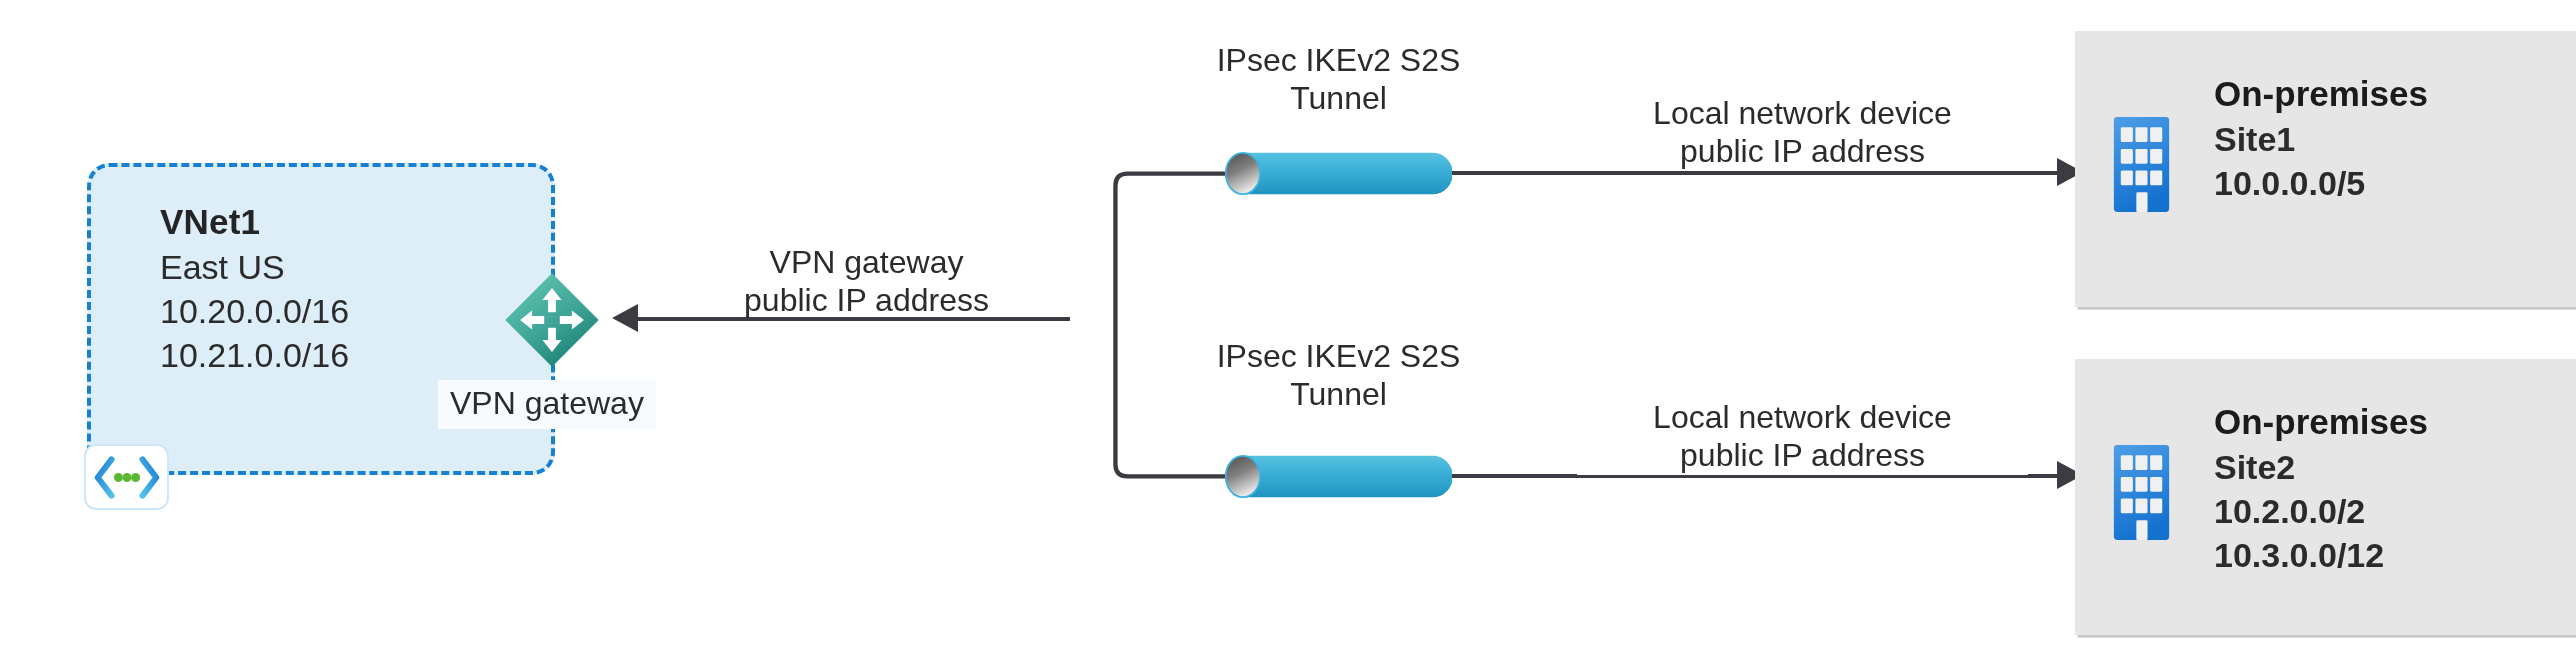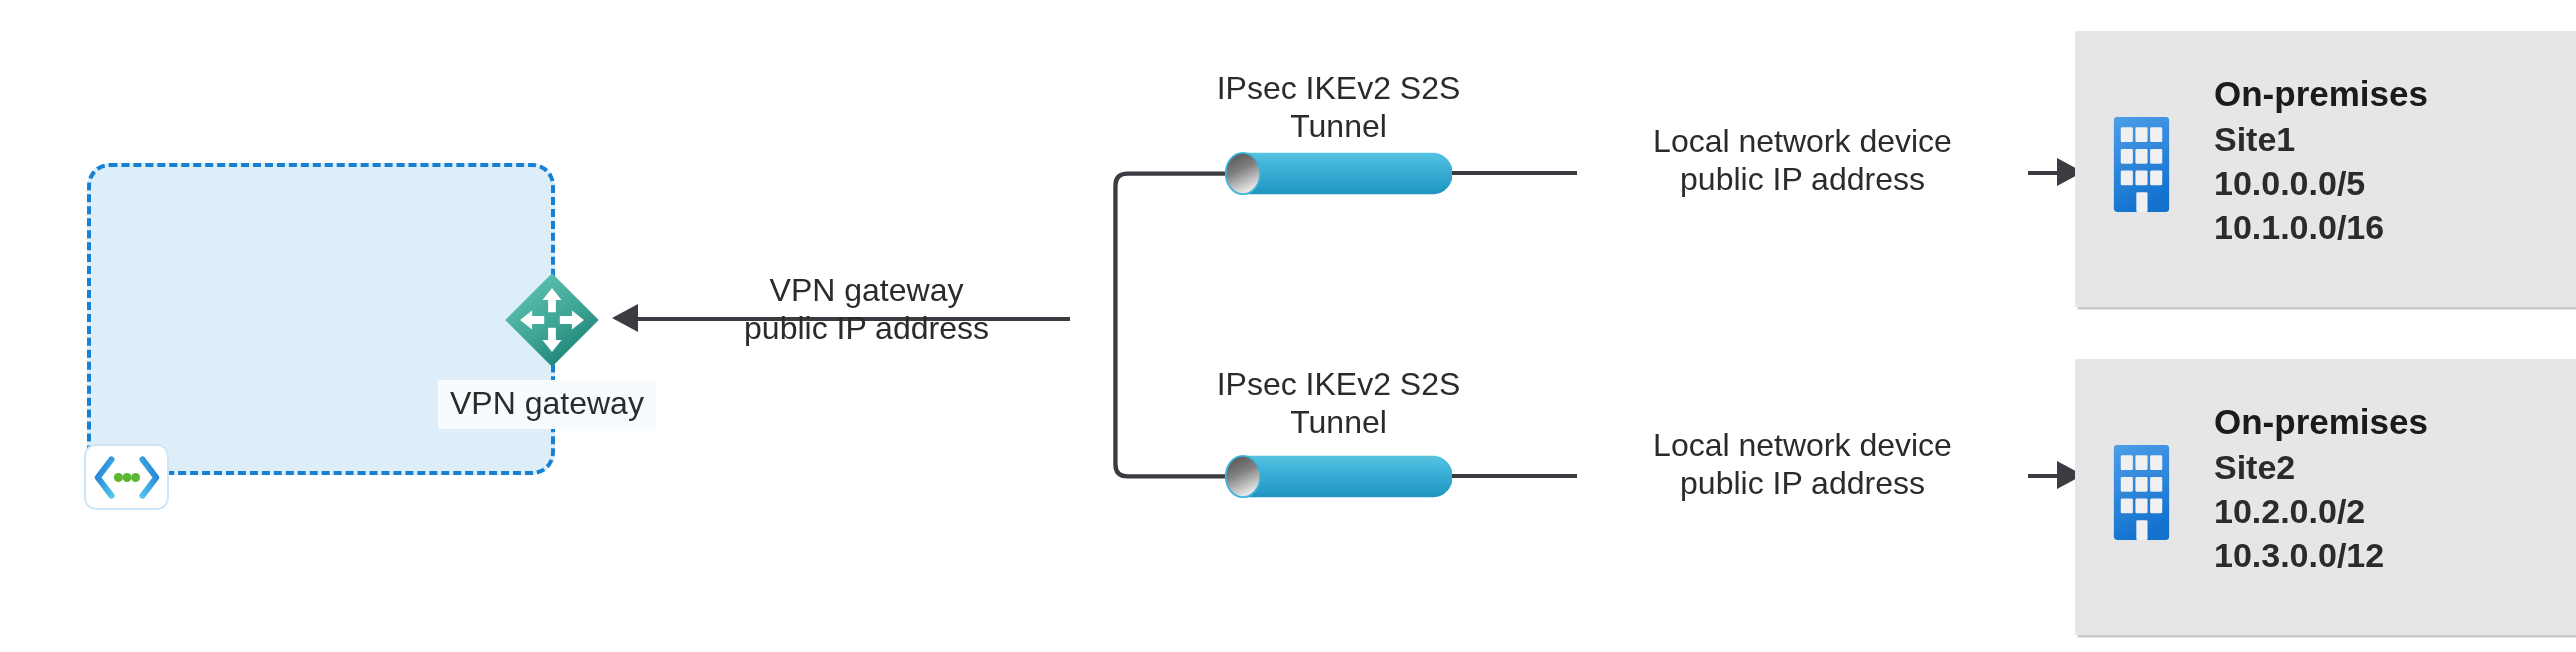--- a/index.html
+++ b/index.html
@@ -77,21 +77,20 @@
     width:0;height:0;
     border-top:14.7px solid transparent;
     border-bottom:14.7px solid transparent;
     border-left:26px solid #3b3b42;
   }
 
   
   .conn-label{
     font-size:32px; line-height:1.18; color:#2b2b2b; text-align:center;
     white-space:nowrap;
-    margin-top:28px;
   }
   .conn-label.left-al{text-align:center;}
 
   
   .tunnel{
     width:229px; height:43px;
   }
 
   
   .onprem{
@@ -109,20 +108,26 @@
     position:absolute; left:38px; top:85px; width:57px; height:97px;
   }
 </style>
 </head>
 <body>
 
 <div id="canvas">
 
   <div class="abs vnet-box"></div>
 
+  <div class="abs vnet-text">
+    <div class="vnet-title">VNet1</div>
+    <div class="vnet-line">East US</div>
+    <div class="vnet-line">10.20.0.0/16</div>
+    <div class="vnet-line">10.21.0.0/16</div>
+  </div>
 
   <div class="abs vnet-icon">
     <svg width="66" height="43" viewBox="0 0 76 50">
       <defs>
         <linearGradient id="vngL" x1="0" y1="0" x2="1" y2="1">
           <stop offset="0" stop-color="#1f7ad4"></stop>
           <stop offset="1" stop-color="#4fc3e8"></stop>
         </linearGradient>
         <linearGradient id="vngR" x1="1" y1="0" x2="0" y2="1">
           <stop offset="0" stop-color="#1f7ad4"></stop>
@@ -259,21 +264,20 @@
           <rect x="26" y="63" width="14" height="17" rx="1.5"></rect>
           <rect x="43" y="63" width="14" height="17" rx="1.5"></rect>
           <rect x="27" y="88" width="13" height="23" rx="1.5"></rect>
         </g>
       </svg>
     </div>
     <div class="onprem-text">
       <div class="onprem-title">On-premises</div>
       <div class="onprem-line">Site1</div>
       <div class="onprem-line">10.0.0.0/5</div>
-      <div class="onprem-line">10.1.0.0/16</div>
     </div>
   </div>
 
   <div class="abs onprem" style="left:2075px; top:359px;">
     <div class="bldg">
       <svg width="57" height="97" viewBox="0 0 66 112">
         <defs>
           <linearGradient id="bldg2" x1="0" y1="0" x2="0.3" y2="1">
             <stop offset="0" stop-color="#4e9ee8"></stop>
             <stop offset="1" stop-color="#1472cf"></stop>

